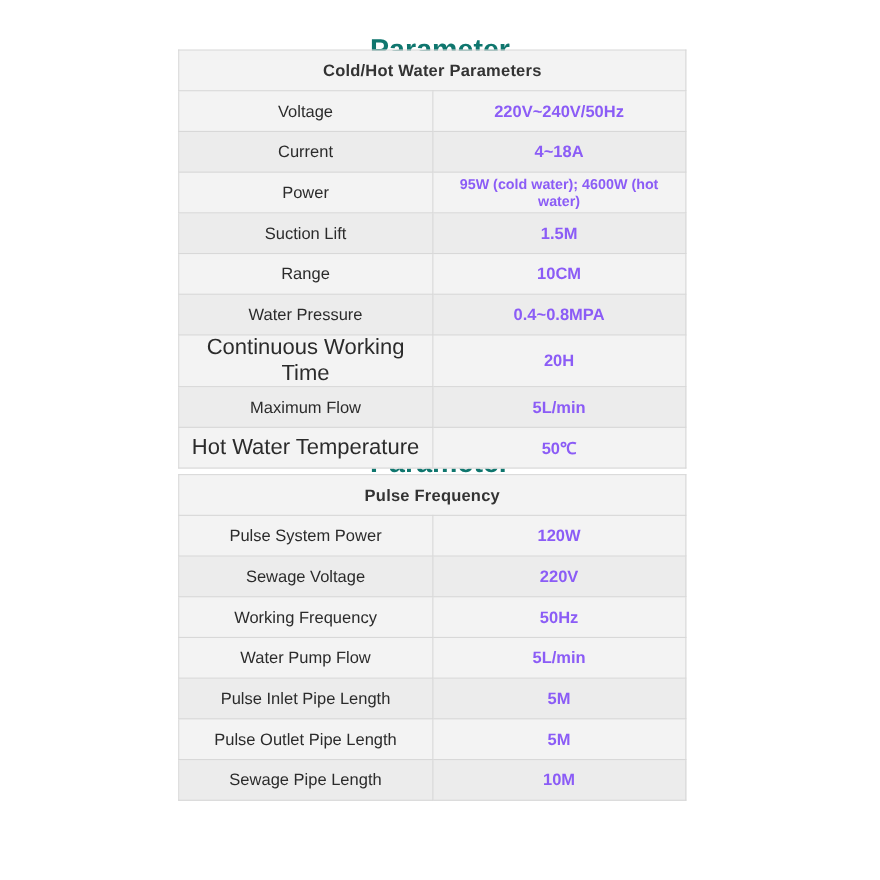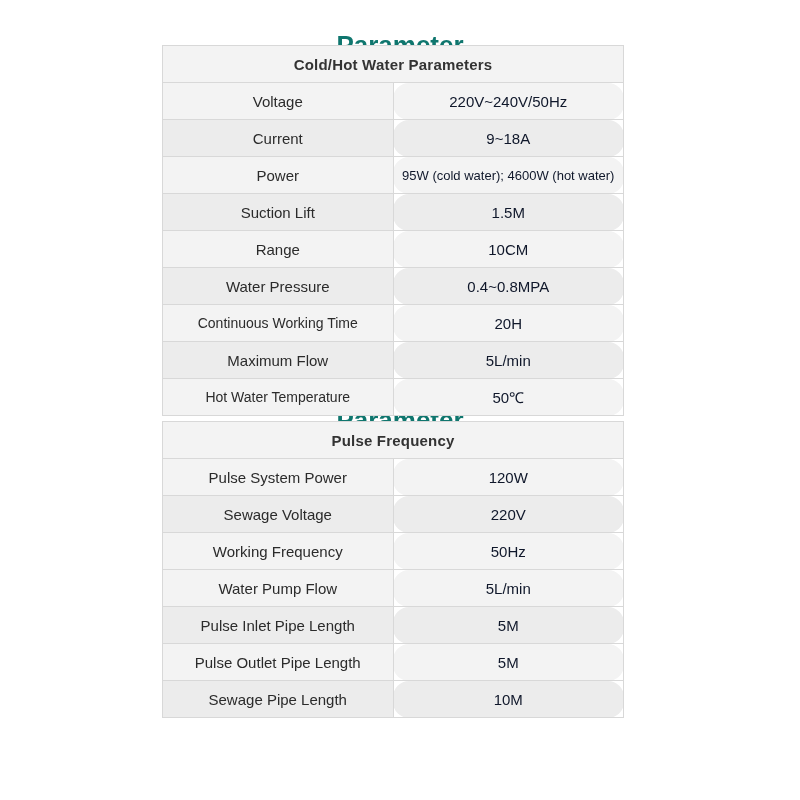--- a/index.html
+++ b/index.html
@@ -54,26 +54,25 @@
   }
   .spec-table tr.row-alt td {
     background: #ececec;
   }
   .spec-table td.label {
     width: 215px;
     font-weight: normal;
     color: #2b2b2b;
   }
   .spec-table td.value {
-    color: #0f172a;
-    font-weight: normal;
-    border-radius: 16px;
+    color: #8b5cf6;
+    font-weight: bold;
   }
   .spec-table td.label-tight {
-    font-size: 14px;
+    font-size: 20px;
   }
   .spec-table td.value-tight {
     font-size: 13px;
     margin-left: 12px;
   }
   .ghost-text {
     position: absolute;
     top: 30px;
     left: 0;
     width: 800px;
@@ -103,21 +102,21 @@
       <tbody>
         <tr>
           <td class="spec-title" colspan="2">Cold/Hot Water Parameters</td>
         </tr>
         <tr>
           <td class="label">Voltage</td>
           <td class="value">220V~240V/50Hz</td>
         </tr>
         <tr class="row-alt">
           <td class="label">Current</td>
-          <td class="value">9~18A</td>
+          <td class="value">4~18A</td>
         </tr>
         <tr>
           <td class="label">Power</td>
           <td class="value value-tight">95W (cold water); 4600W (hot water)</td>
         </tr>
         <tr class="row-alt">
           <td class="label">Suction Lift</td>
           <td class="value">1.5M</td>
         </tr>
         <tr>

